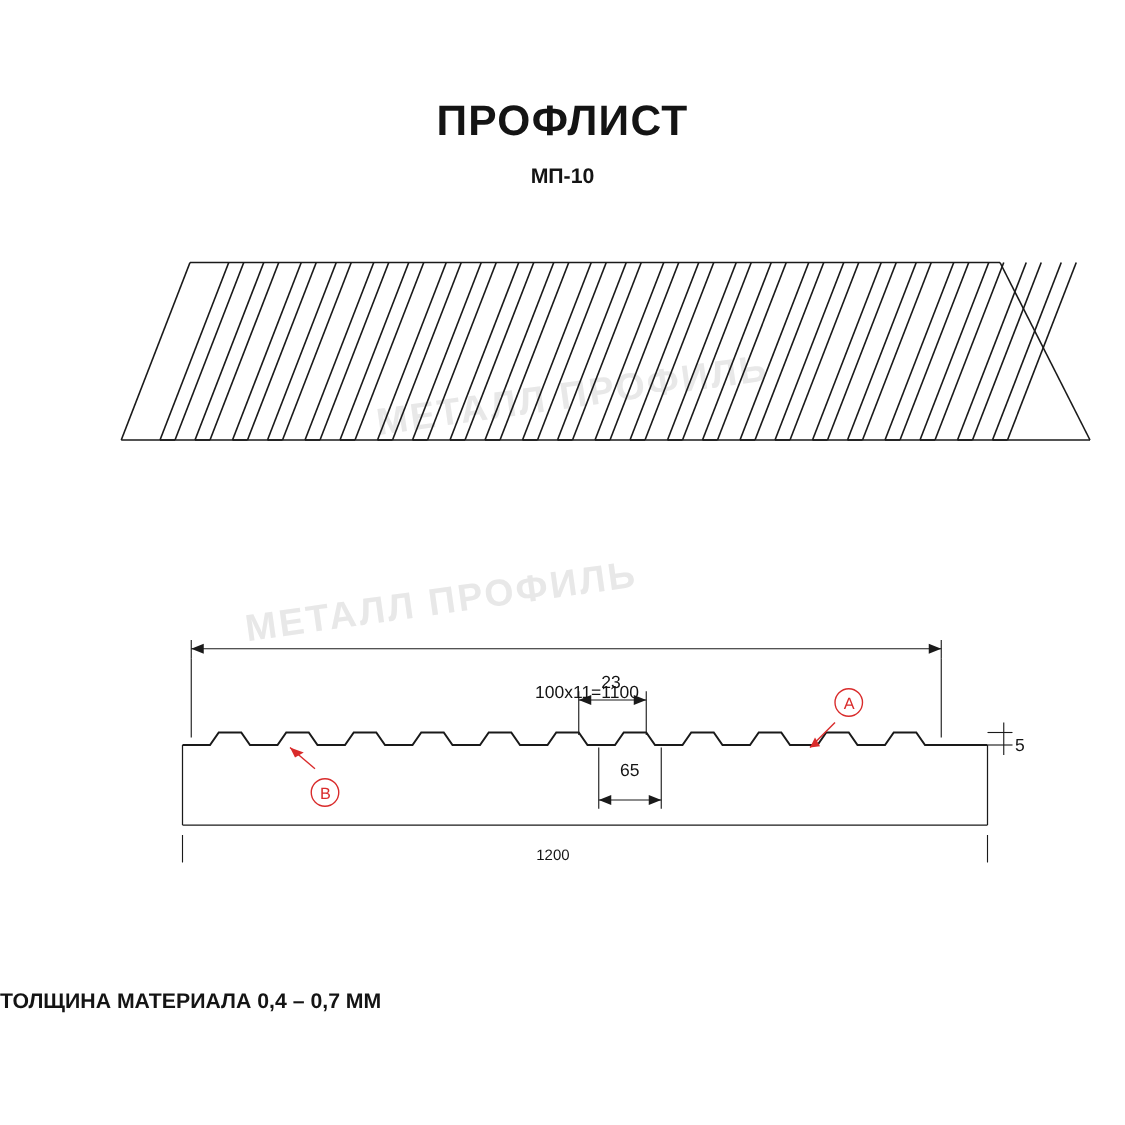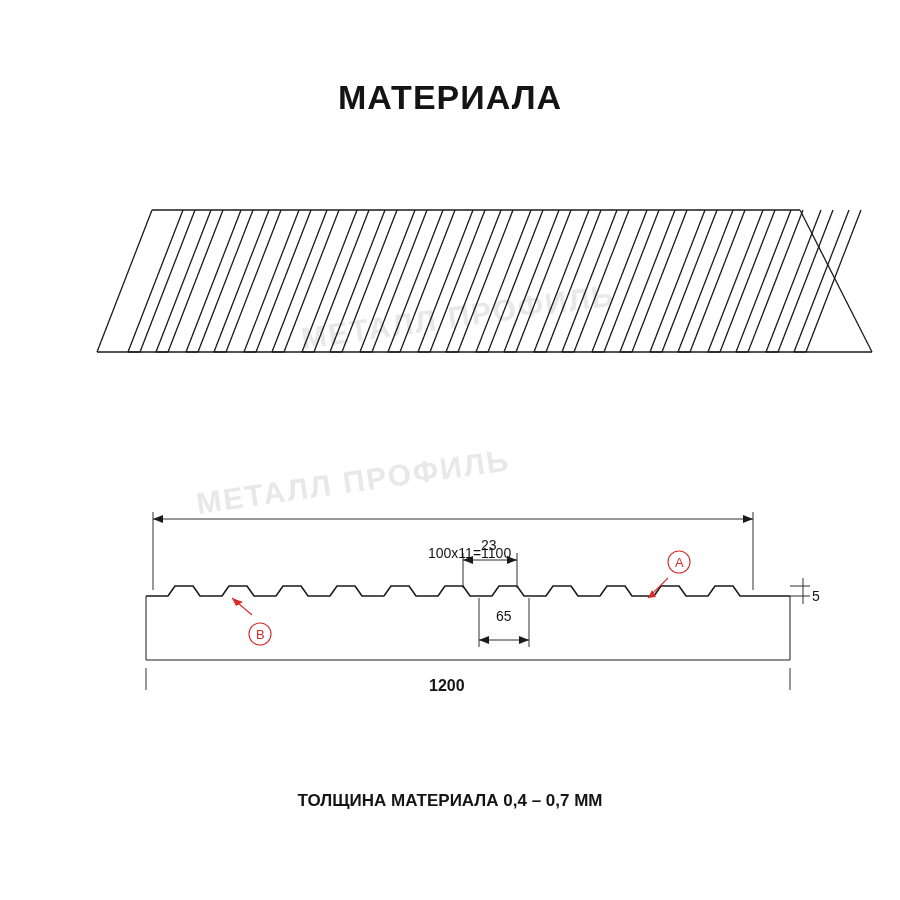--- a/index.html
+++ b/index.html
@@ -38,21 +38,21 @@
     text-align: center;
     font-size: 17px;
     font-weight: bold;
     color: #141414;
   }
   .footer-note {
     position: absolute;
     top: 791px;
     left: 0;
     width: 900px;
-    text-align: center;
+    text-align: left;
     font-size: 17px;
     font-weight: bold;
     color: #141414;
   }
   .svg-layer {
     position: absolute;
     top: 0;
     left: 0;
   }
   .wm {
@@ -66,34 +66,35 @@
     user-select: none;
   }
   .wm1 { top: 300px; left: 300px; }
   .wm2 { top: 465px; left: 195px; }
   .dim-text {
     position: absolute;
     font-size: 14px;
     color: #141414;
     white-space: nowrap;
   }
-  .dim-text.big { font-size: 16px; font-weight: bold; }
+  .dim-text.big { font-size: 12px; font-weight: normal; }
   .callout-letter {
     position: absolute;
     font-size: 13px;
     color: #d92b2b;
     font-weight: normal;
   }
 </style>
 </head>
 <body>
 
 <div class="page">
 
-  <div class="title">МАТЕРИАЛА</div>
+  <div class="title">ПРОФЛИСТ</div>
+  <div class="subtitle">МП-10</div>
 
   <div class="wm wm1">МЕТАЛЛ ПРОФИЛЬ</div>
   <div class="wm wm2">МЕТАЛЛ ПРОФИЛЬ</div>
 
   <svg class="svg-layer" width="900" height="900" viewBox="0 0 900 900">
     <g stroke="#1a1a1a" fill="none" stroke-width="1.3" stroke-linejoin="miter" stroke-linecap="butt">
 
       <path d="M 97 352 L 872 352"></path>
 
       <path d="M 152 210 L 800 210"></path>

